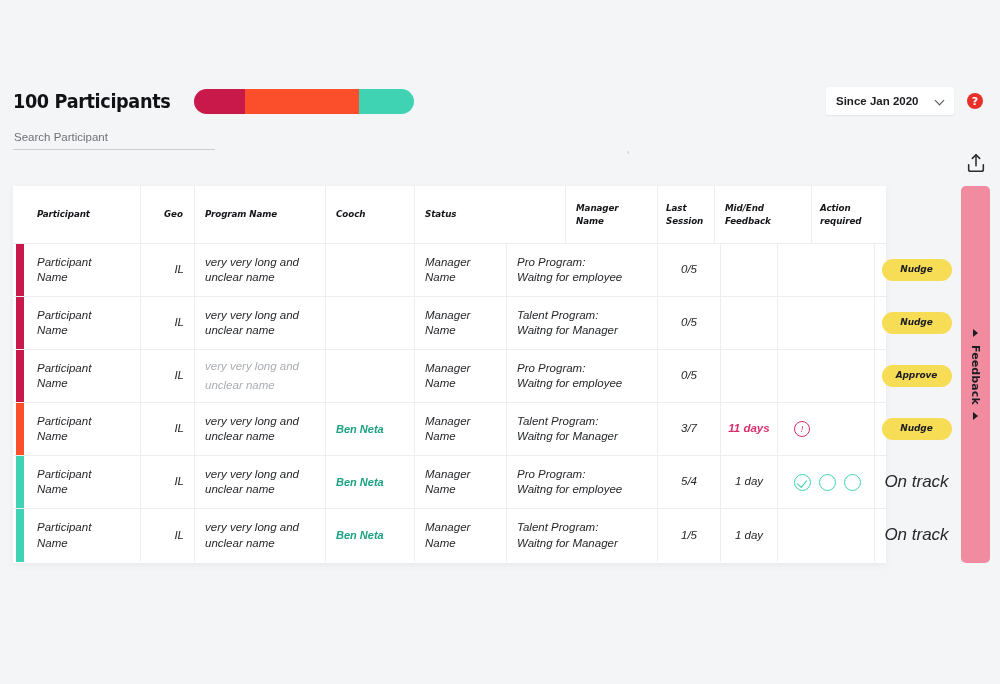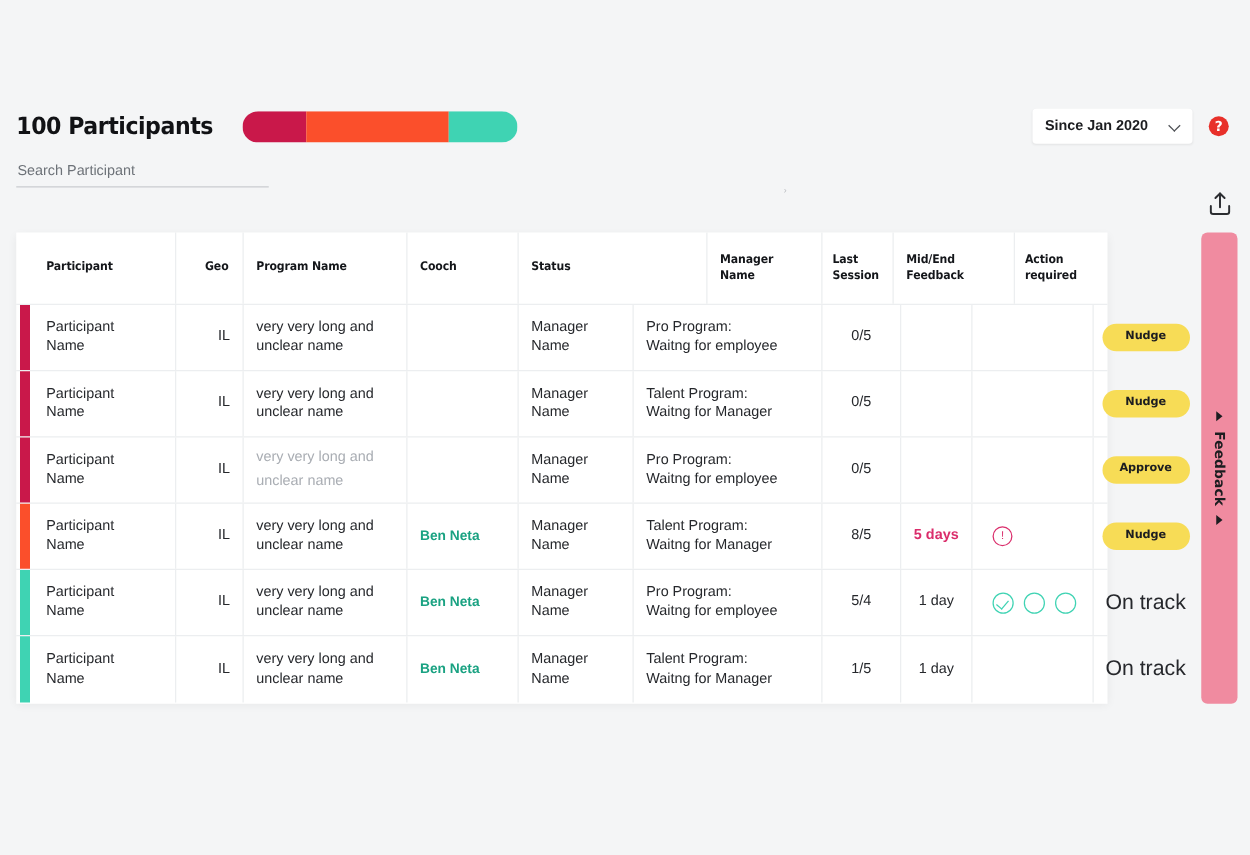--- a/index.html
+++ b/index.html
@@ -69,20 +69,21 @@
   }
 
   .upload-icon { position: absolute; left: 965px; top: 120px; width: 22px; height: 22px; cursor: pointer; }
 
   
   .table-card {
     position: absolute; left: 13px; top: 154px;
     width: 873px; height: 377px;
     background: #ffffff;
     box-shadow: 0 2px 7px rgba(0,0,0,0.055);
+    font-style: italic;
   }
 
   .row {
     display: flex; width: 100%;
     border-bottom: 1px solid #eceef0;
   }
   .row:last-child { border-bottom: none; }
 
   .head-row { height: 58px; }
   .data-row { height: 53px; }
@@ -340,23 +341,23 @@
           </div>
           <div class="cell c-coach">
             <span class="coach-link">Ben Neta</span>
           </div>
           <div class="cell c-mgr ">
             <div>Manager<br>Name</div>
           </div>
           <div class="cell c-status ">
             <div>Talent Program:<br>Waitng for Manager</div>
           </div>
-          <div class="cell c-sess">8/5</div>
-          <div class="cell c-last">
-            <span class="alert-days">5 days</span>
+          <div class="cell c-sess">3/7</div>
+          <div class="cell c-last">
+            <span class="alert-days">11 days</span>
           </div>
           <div class="cell c-feed">
             <div class="feed-icons">
               <span class="circ warn"></span>
             </div>
           </div>
           <div class="cell c-action">
             <span class="pill">Nudge</span>
           </div>
         </div>

